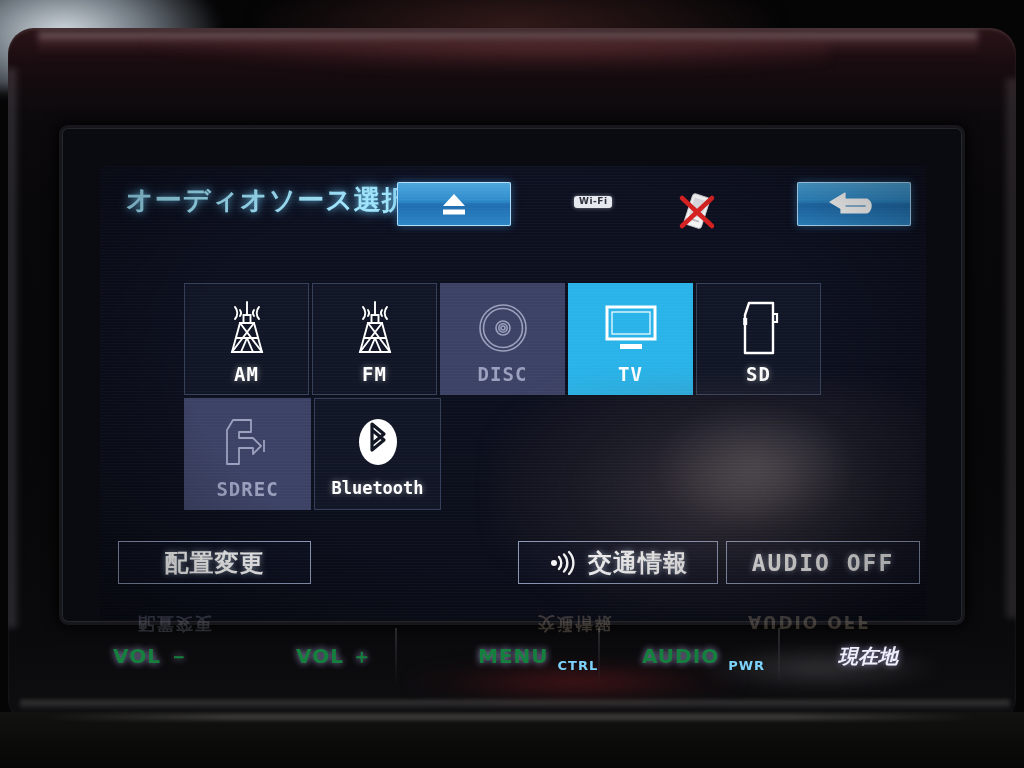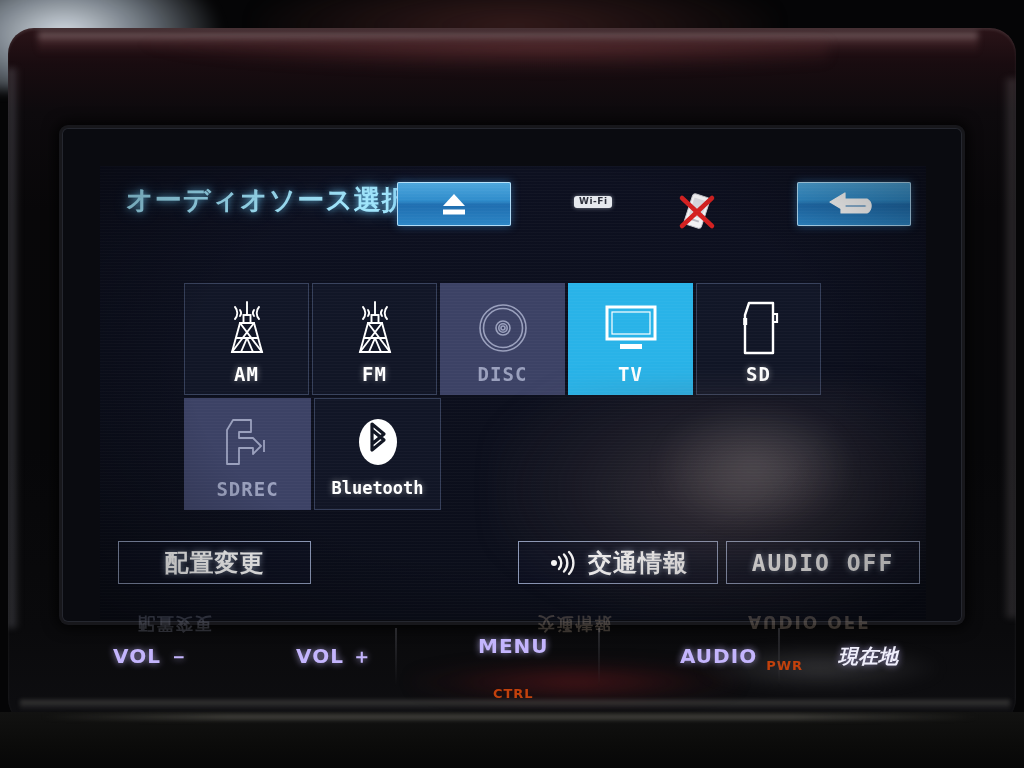--- a/index.html
+++ b/index.html
@@ -282,29 +282,29 @@
     position: absolute;
     top: 0;
     height: 44px;
     display: flex;
     align-items: center;
     gap: 9px;
   }
   .hk-main {
     font-size: 20px;
     font-weight: bold;
-    color: #c4b5fd;
+    color: #15803d;
     letter-spacing: 1px;
     text-shadow: 0 0 7px rgba(200,190,255,0.75);
     white-space: nowrap;
   }
   .hk-sub {
     font-size: 13px;
     font-weight: bold;
-    color: #c2410c;
+    color: #7dd3fc;
     letter-spacing: 1px;
     white-space: nowrap;
     margin-top: 19px;
   }
   .hk-jp { font-size: 20px; font-weight: bold; color: #efeefb; text-shadow: 0 0 7px rgba(200,190,255,0.7); }
 
   
   .reflection-strip {
     position: absolute;
     left: 8px; top: 614px;
@@ -563,25 +563,25 @@
   <div class="red-blob"></div>
   <div class="white-blob"></div>
 
   <div id="hardkeys">
     <div class="hardkey" style="left:105px;">
       <span class="hk-main">VOL －</span>
     </div>
     <div class="hardkey" style="left:288px;align-items:center;">
       <span class="hk-main">VOL ＋</span>
     </div>
-    <div class="hardkey" style="left:470px;flex-direction:column;">
+    <div class="hardkey" style="left:470px;">
       <span class="hk-main">MENU</span>
       <span class="hk-sub">CTRL</span>
     </div>
-    <div class="hardkey" style="left:672px;">
+    <div class="hardkey" style="left:634px;">
       <span class="hk-main">AUDIO</span>
       <span class="hk-sub">PWR</span>
     </div>
     <div class="hardkey" style="left:830px;font-style:italic;">
       <span class="hk-jp">現在地</span>
     </div>
   </div>
 
   <div class="hk-divider" style="left:395px;"></div>
   <div class="hk-divider" style="left:598px;"></div>

